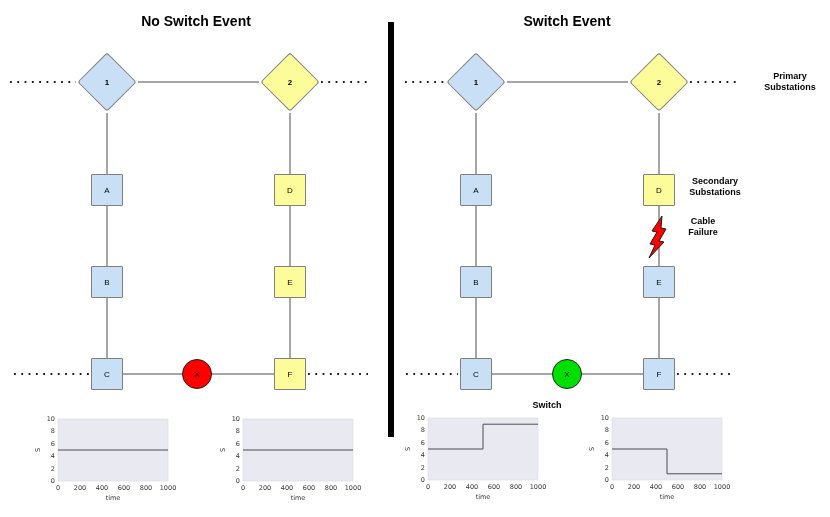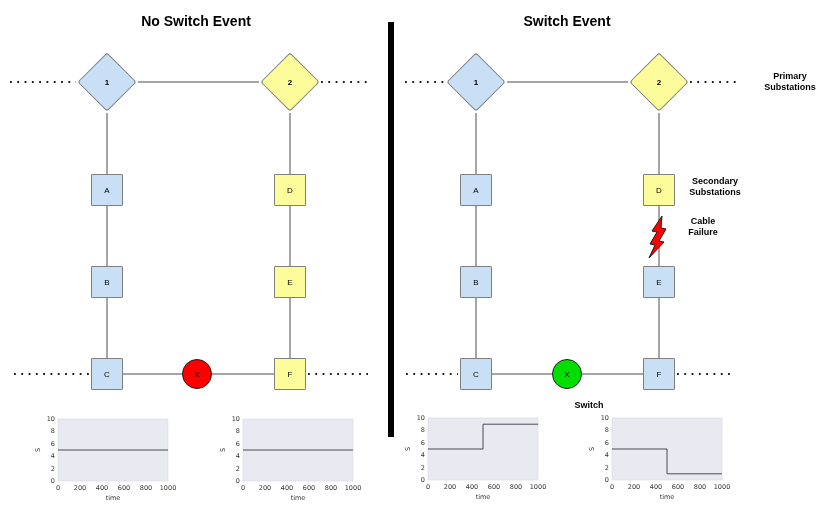--- a/index.html
+++ b/index.html
@@ -104,21 +104,21 @@
     <span>Substations</span>
   </div>
   <div class="ann" style="left:672px;top:176px;width:86px">
     <span>Secondary</span>
     <span>Substations</span>
   </div>
   <div class="ann" style="left:666px;top:216px;width:74px">
     <span>Cable</span>
     <span>Failure</span>
   </div>
-  <div class="ann" style="left:552px;top:400px;width:74px">
+  <div class="ann" style="left:510px;top:400px;width:74px">
     <span>Switch</span>
   </div>
 
   <div class="chart" style="left:30px;top:408px">
     <svg width="150" height="100" xmlns="http://www.w3.org/2000/svg">
         <rect x="28" y="11" width="110" height="62" fill="#e9e9f1" stroke="#d4d4dc" stroke-width="0.5"></rect>
         <text class="tk" x="25" y="75" text-anchor="end">0</text>
         <text class="tk" x="25" y="62.6" text-anchor="end">2</text>
         <text class="tk" x="25" y="50.2" text-anchor="end">4</text>
         <text class="tk" x="25" y="37.800000000000004" text-anchor="end">6</text>

